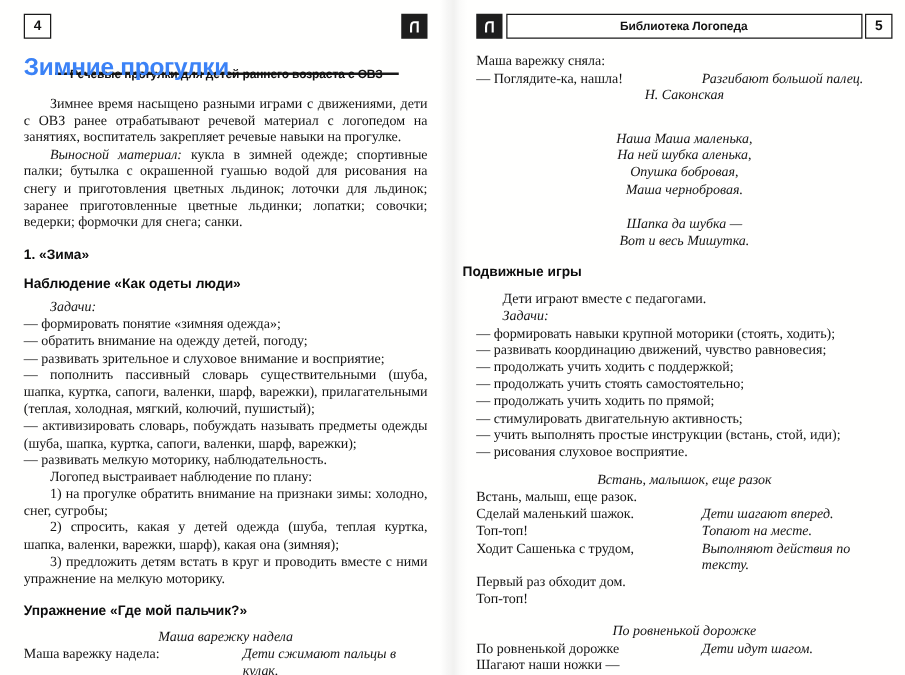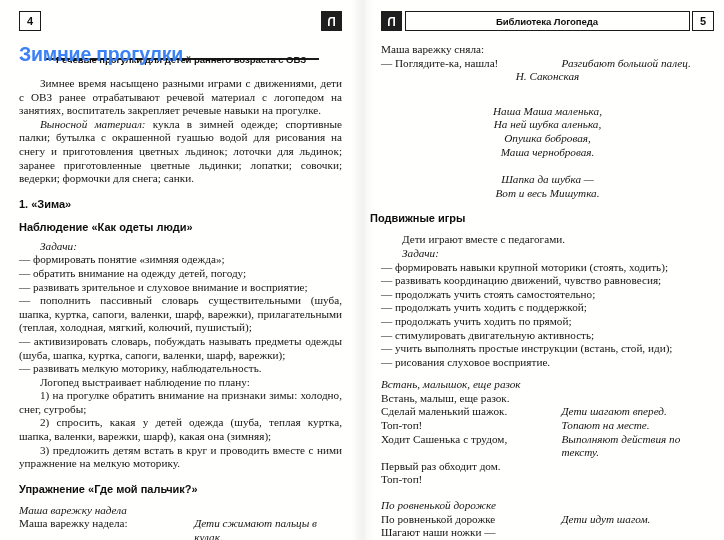--- a/index.html
+++ b/index.html
@@ -142,21 +142,21 @@
   }
   .it { font-style: italic; }
 
   
   .verse {
     font-size: 11.2px;
     line-height: 13.6px;
     color: #141414;
   }
   .verse .ln { white-space: pre; }
-  .verse .title { font-style: italic; }
+  .verse .title { font-style: italic; text-align: center; }
 
   
   .vtable { width: 100%; border-collapse: collapse; }
   .vtable td {
     vertical-align: top;
     font-size: 11.2px;
     line-height: 13.6px;
     padding: 0;
     color: #141414;
   }
@@ -282,22 +282,22 @@
     </div>
 
     <h2 class="sect bleed">Подвижные игры</h2>
 
     <p class="body">Дети играют вместе с педагогами.</p>
 
     <p class="sub">Задачи:</p>
 
     <p class="item">— формировать навыки крупной моторики (стоять, ходить);</p>
     <p class="item">— развивать координацию движений, чувство равновесия;</p>
+    <p class="item">— продолжать учить ходить с поддержкой;</p>
     <p class="item">— продолжать учить стоять самостоятельно;</p>
-    <p class="item">— продолжать учить ходить с поддержкой;</p>
     <p class="item">— продолжать учить ходить по прямой;</p>
     <p class="item">— стимулировать двигательную активность;</p>
     <p class="item">— учить выполнять простые инструкции (встань, стой, иди);</p>
     <p class="item">— рисования слуховое восприятие.</p>
 
     <div class="sp9"></div>
 
     <div class="verse">
       <div class="ln title">Встань, малышок, еще разок</div>
       <table class="vtable">

